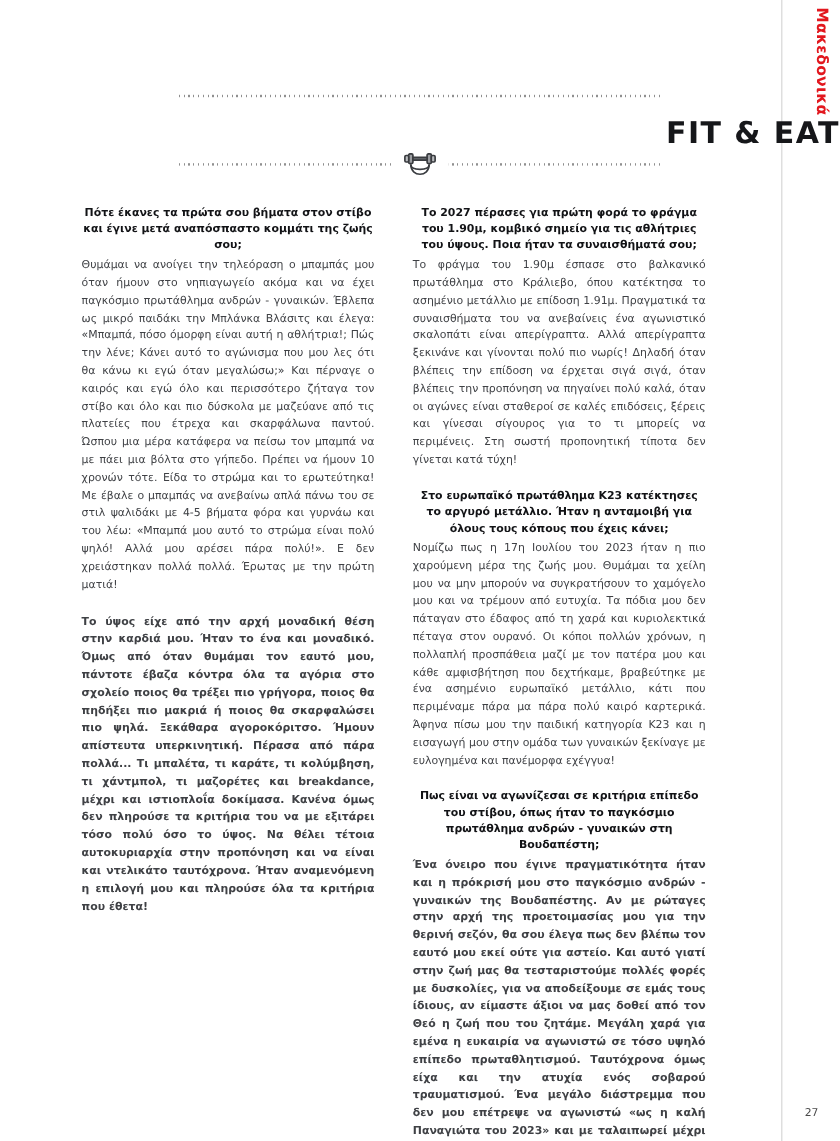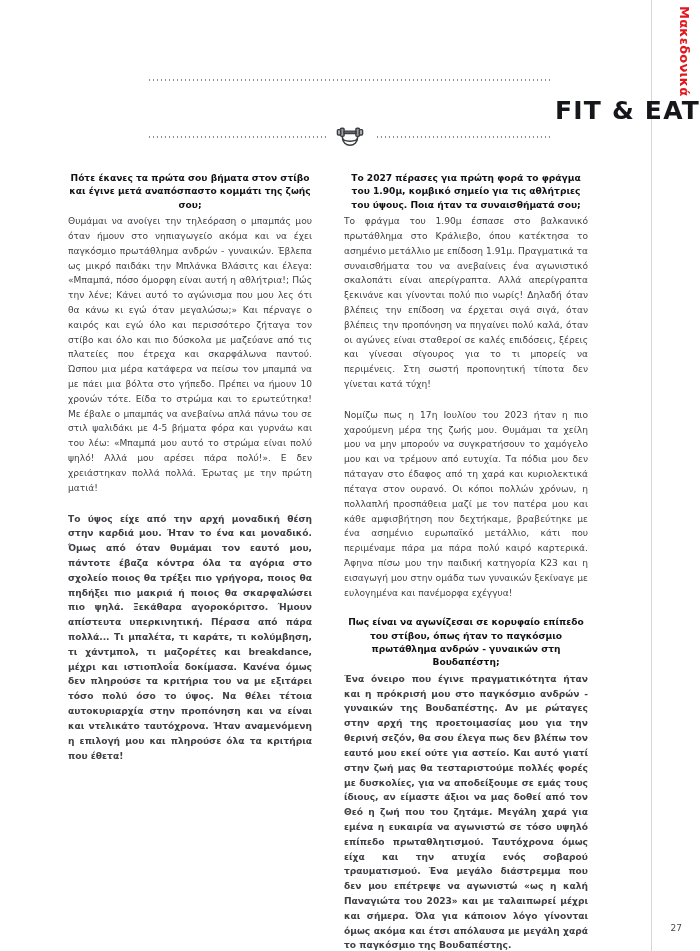--- a/index.html
+++ b/index.html
@@ -172,22 +172,23 @@
 
     <div class="col">
       <p class="q">Πότε έκανες τα πρώτα σου βήματα στον στίβο και έγινε μετά αναπόσπαστο κομμάτι της ζωής σου;</p>
       <p class="a">Θυμάμαι να ανοίγει την τηλεόραση ο μπαμπάς μου όταν ήμουν στο νηπιαγωγείο ακόμα και να έχει παγκόσμιο πρωτάθλημα ανδρών - γυναικών. Έβλεπα ως μικρό παιδάκι την Μπλάνκα Βλάσιτς και έλεγα: «Μπαμπά, πόσο όμορφη είναι αυτή η αθλήτρια!; Πώς την λένε; Κάνει αυτό το αγώνισμα που μου λες ότι θα κάνω κι εγώ όταν μεγαλώσω;» Και πέρναγε ο καιρός και εγώ όλο και περισσότερο ζήταγα τον στίβο και όλο και πιο δύσκολα με μαζεύανε από τις πλατείες που έτρεχα και σκαρφάλωνα παντού. Ώσπου μια μέρα κατάφερα να πείσω τον μπαμπά να με πάει μια βόλτα στο γήπεδο. Πρέπει να ήμουν 10 χρονών τότε. Είδα το στρώμα και το ερωτεύτηκα! Με έβαλε ο μπαμπάς να ανεβαίνω απλά πάνω του σε στιλ ψαλιδάκι με 4-5 βήματα φόρα και γυρνάω και του λέω: «Μπαμπά μου αυτό το στρώμα είναι πολύ ψηλό! Αλλά μου αρέσει πάρα πολύ!». Ε δεν χρειάστηκαν πολλά πολλά. Έρωτας με την πρώτη ματιά!</p>
       <p class="a">Το ύψος είχε από την αρχή μοναδική θέση στην καρδιά μου. Ήταν το ένα και μοναδικό. Όμως από όταν θυμάμαι τον εαυτό μου, πάντοτε έβαζα κόντρα όλα τα αγόρια στο σχολείο ποιος θα τρέξει πιο γρήγορα, ποιος θα πηδήξει πιο μακριά ή ποιος θα σκαρφαλώσει πιο ψηλά. Ξεκάθαρα αγοροκόριτσο. Ήμουν απίστευτα υπερκινητική. Πέρασα από πάρα πολλά... Τι μπαλέτα, τι καράτε, τι κολύμβηση, τι χάντμπολ, τι μαζορέτες και breakdance, μέχρι και ιστιοπλοΐα δοκίμασα. Κανένα όμως δεν πληρούσε τα κριτήρια του να με εξιτάρει τόσο πολύ όσο το ύψος. Να θέλει τέτοια αυτοκυριαρχία στην προπόνηση και να είναι και ντελικάτο ταυτόχρονα. Ήταν αναμενόμενη η επιλογή μου και πληρούσε όλα τα κριτήρια που έθετα!</p>
     </div>
 
     <div class="col">
       <p class="q">Το 2027 πέρασες για πρώτη φορά το φράγμα του 1.90μ, κομβικό σημείο για τις αθλήτριες του ύψους. Ποια ήταν τα συναισθήματά σου;</p>
       <p class="a">Το φράγμα του 1.90μ έσπασε στο βαλκανικό πρωτάθλημα στο Κράλιεβο, όπου κατέκτησα το ασημένιο μετάλλιο με επίδοση 1.91μ. Πραγματικά τα συναισθήματα του να ανεβαίνεις ένα αγωνιστικό σκαλοπάτι είναι απερίγραπτα. Αλλά απερίγραπτα ξεκινάνε και γίνονται πολύ πιο νωρίς! Δηλαδή όταν βλέπεις την επίδοση να έρχεται σιγά σιγά, όταν βλέπεις την προπόνηση να πηγαίνει πολύ καλά, όταν οι αγώνες είναι σταθεροί σε καλές επιδόσεις, ξέρεις και γίνεσαι σίγουρος για το τι μπορείς να περιμένεις. Στη σωστή προπονητική τίποτα δεν γίνεται κατά τύχη!</p>
+      <p class="q">Στο ευρωπαϊκό πρωτάθλημα Κ23 κατέκτησες το αργυρό μετάλλιο. Ήταν η ανταμοιβή για όλους τους κόπους που έχεις κάνει;</p>
       <p class="a">Νομίζω πως η 17η Ιουλίου του 2023 ήταν η πιο χαρούμενη μέρα της ζωής μου. Θυμάμαι τα χείλη μου να μην μπορούν να συγκρατήσουν το χαμόγελο μου και να τρέμουν από ευτυχία. Τα πόδια μου δεν πάταγαν στο έδαφος από τη χαρά και κυριολεκτικά πέταγα στον ουρανό. Οι κόποι πολλών χρόνων, η πολλαπλή προσπάθεια μαζί με τον πατέρα μου και κάθε αμφισβήτηση που δεχτήκαμε, βραβεύτηκε με ένα ασημένιο ευρωπαϊκό μετάλλιο, κάτι που περιμέναμε πάρα μα πάρα πολύ καιρό καρτερικά. Άφηνα πίσω μου την παιδική κατηγορία Κ23 και η εισαγωγή μου στην ομάδα των γυναικών ξεκίναγε με ευλογημένα και πανέμορφα εχέγγυα!</p>
-      <p class="q">Πως είναι να αγωνίζεσαι σε κορυφαίο επίπεδο του στίβου, όπως ήταν το παγκόσμιο πρωτάθλημα ανδρών - γυναικών στη Βουδαπέστη;</p>
+      <p class="q">Πως είναι να αγωνίζεσαι σε κριτήρια επίπεδο του στίβου, όπως ήταν το παγκόσμιο πρωτάθλημα ανδρών - γυναικών στη Βουδαπέστη;</p>
       <p class="a">Ένα όνειρο που έγινε πραγματικότητα ήταν και η πρόκρισή μου στο παγκόσμιο ανδρών - γυναικών της Βουδαπέστης. Αν με ρώταγες στην αρχή της προετοιμασίας μου για την θερινή σεζόν, θα σου έλεγα πως δεν βλέπω τον εαυτό μου εκεί ούτε για αστείο. Και αυτό γιατί στην ζωή μας θα τεσταριστούμε πολλές φορές με δυσκολίες, για να αποδείξουμε σε εμάς τους ίδιους, αν είμαστε άξιοι να μας δοθεί από τον Θεό η ζωή που του ζητάμε. Μεγάλη χαρά για εμένα η ευκαιρία να αγωνιστώ σε τόσο υψηλό επίπεδο πρωταθλητισμού. Ταυτόχρονα όμως είχα και την ατυχία ενός σοβαρού τραυματισμού. Ένα μεγάλο διάστρεμμα που δεν μου επέτρεψε να αγωνιστώ «ως η καλή Παναγιώτα του 2023» και με ταλαιπωρεί μέχρι και σήμερα. Όλα για κάποιον λόγο γίνονται όμως ακόμα και έτσι απόλαυσα με μεγάλη χαρά το παγκόσμιο της Βουδαπέστης.</p>
     </div>
 
   </div>
 
   <div class="page-number">27</div>
 
 </div>
 
 </body></html>

